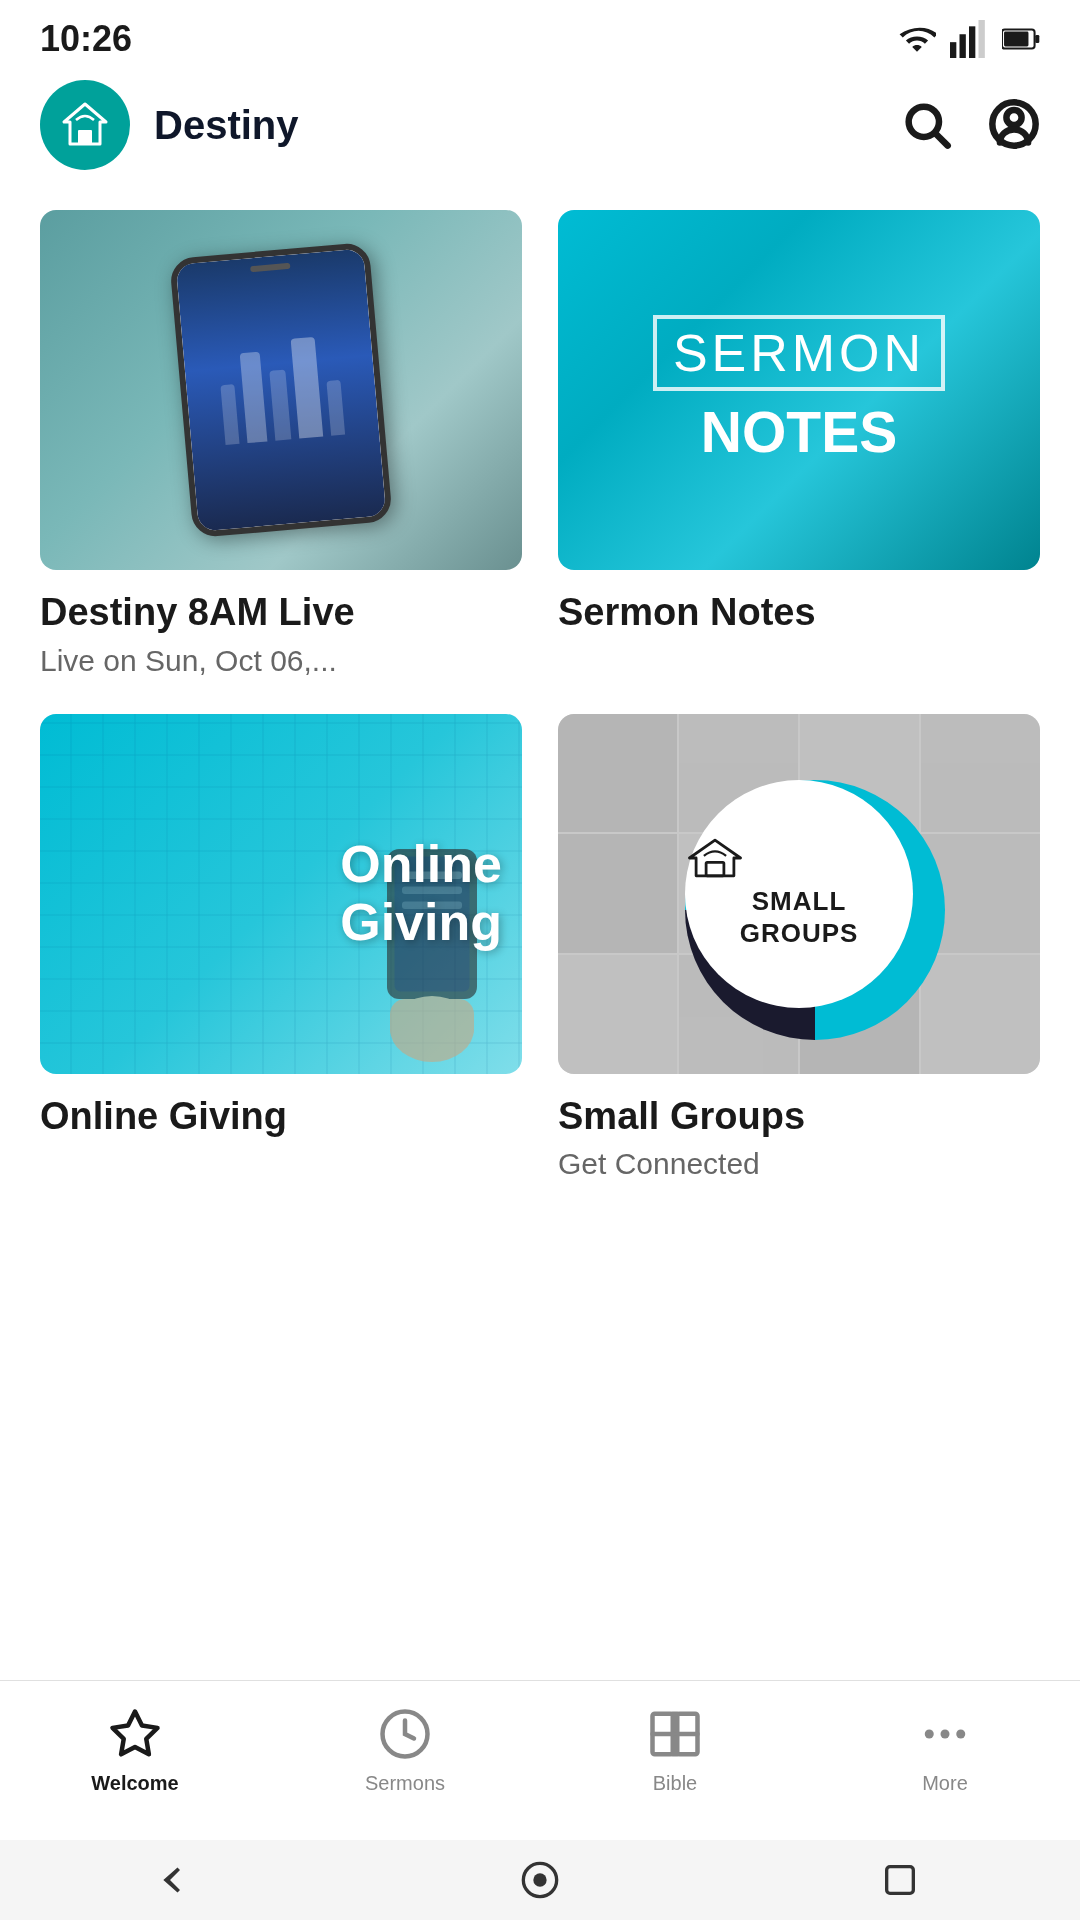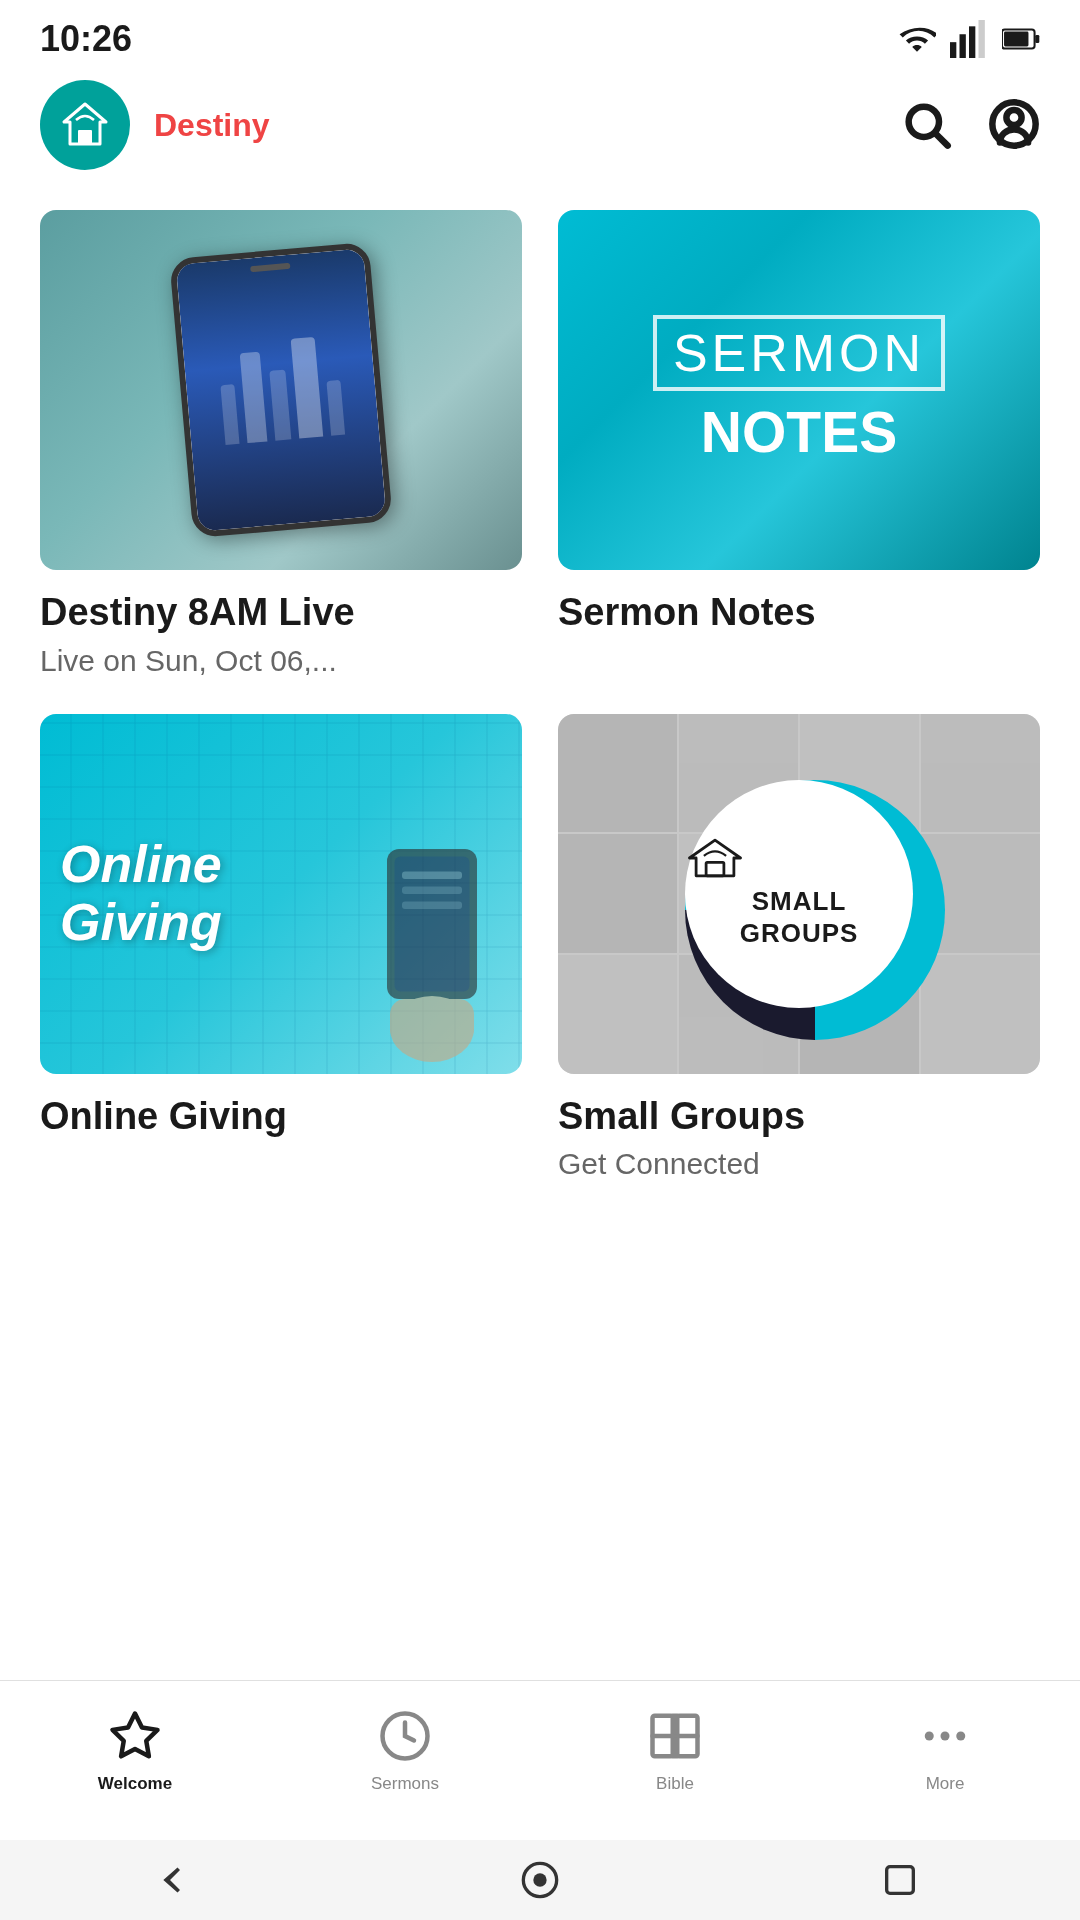--- a/index.html
+++ b/index.html
@@ -60,23 +60,23 @@
       align-items: center;
       justify-content: center;
       flex-shrink: 0;
     }
     .logo-circle svg {
       width: 54px;
       height: 54px;
       fill: white;
     }
     .header-title {
-      font-size: 32px;
+      font-size: 40px;
       font-weight: 700;
-      color: #ef4444;
+      color: #0f172a;
     }
     .header-actions {
       display: flex;
       align-items: center;
       gap: 36px;
     }
     .header-actions svg {
       width: 52px;
       height: 52px;
       fill: none;
@@ -181,23 +181,22 @@
       font-weight: 900;
       display: block;
       text-transform: uppercase;
     }
 
     
     .card-image-3 {
       background: linear-gradient(135deg, #00bcd4 0%, #26c6da 50%, #80deea 100%);
       display: flex;
       align-items: center;
-      justify-content: flex-start;
-      position: relative;
-      font-style: italic;
+      justify-content: flex-end;
+      position: relative;
     }
     .giving-content {
       position: relative;
       z-index: 2;
       text-align: left;
       padding: 20px;
     }
     .giving-text {
       color: white;
       font-size: 52px;
@@ -291,21 +290,21 @@
       height: 56px;
       display: flex;
       align-items: center;
       justify-content: center;
     }
     .nav-icon svg {
       width: 54px;
       height: 54px;
     }
     .nav-label {
-      font-size: 17px;
+      font-size: 20px;
       color: #888;
     }
     .nav-label.active {
       color: #1a1a1a;
       font-weight: 600;
     }
     .nav-icon.active svg {
       stroke: #1a1a1a;
       fill: none;
     }

